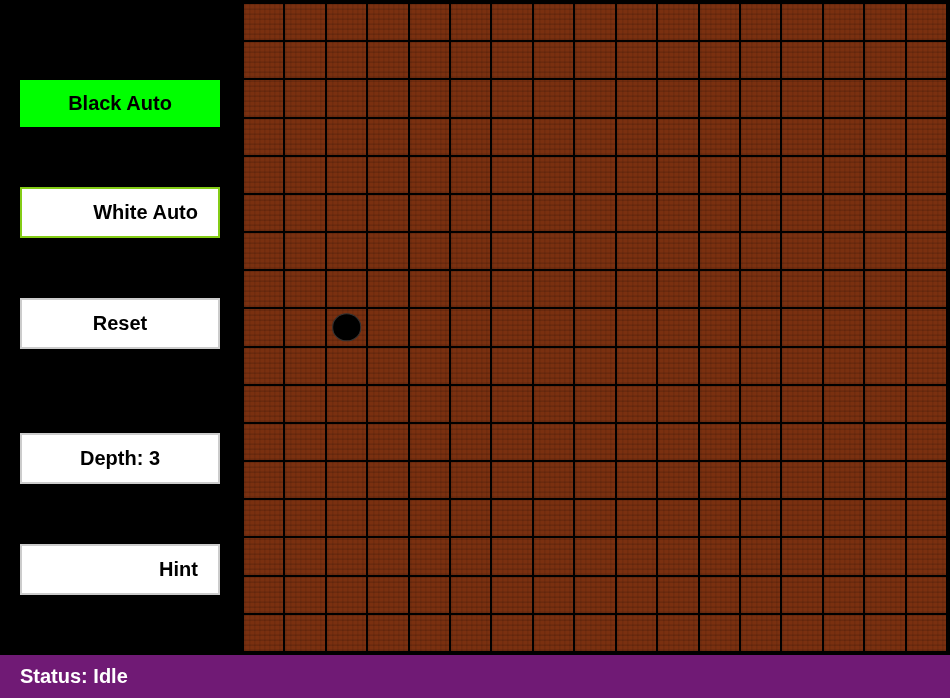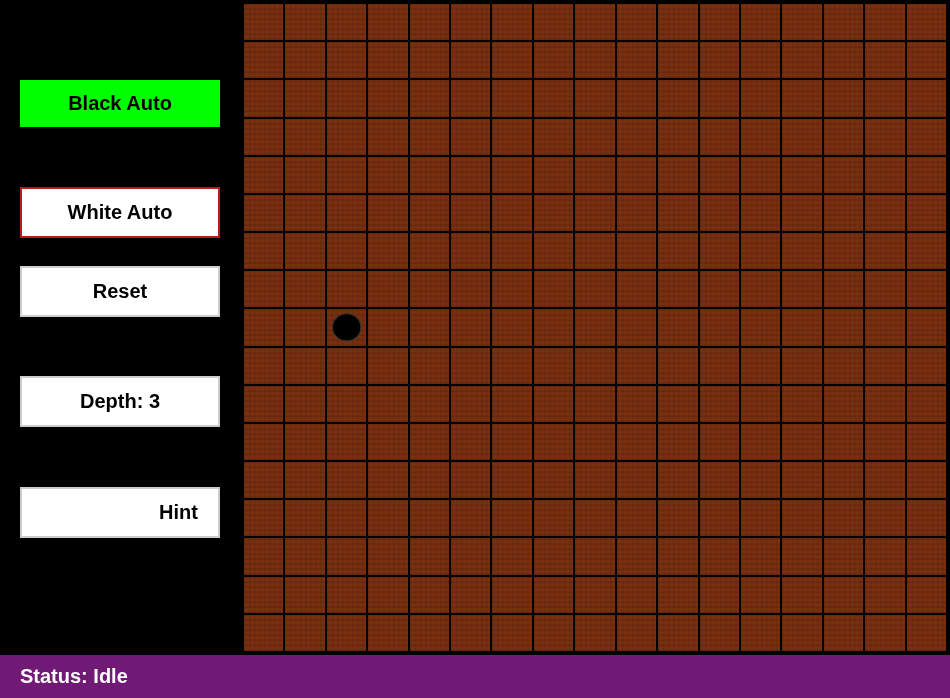--- a/index.html
+++ b/index.html
@@ -39,39 +39,39 @@
       font-weight: bold;
       cursor: pointer;
       text-align: center;
       margin-bottom: 60px;
       margin-top: 60px;
     }
 
     #white-auto-btn {
       background: #fff;
       color: #000;
-      border: 2px solid #b91c1c;
+      border: 2px solid #84cc16;
       padding: 12px 20px;
       font-size: 20px;
       font-weight: bold;
       cursor: pointer;
-      text-align: center;
-      margin-bottom: 28px;
+      text-align: right;
+      margin-bottom: 60px;
     }
 
     #reset-btn {
       background: #fff;
       color: #000;
       border: 2px solid #ccc;
       padding: 12px 20px;
       font-size: 20px;
       font-weight: bold;
       cursor: pointer;
       text-align: center;
-      margin-bottom: 59px;
+      margin-bottom: 84px;
     }
 
     #depth-display {
       background: #fff;
       color: #000;
       border: 2px solid #ccc;
       padding: 12px 24px;
       font-size: 20px;
       font-weight: bold;
       text-align: center;

